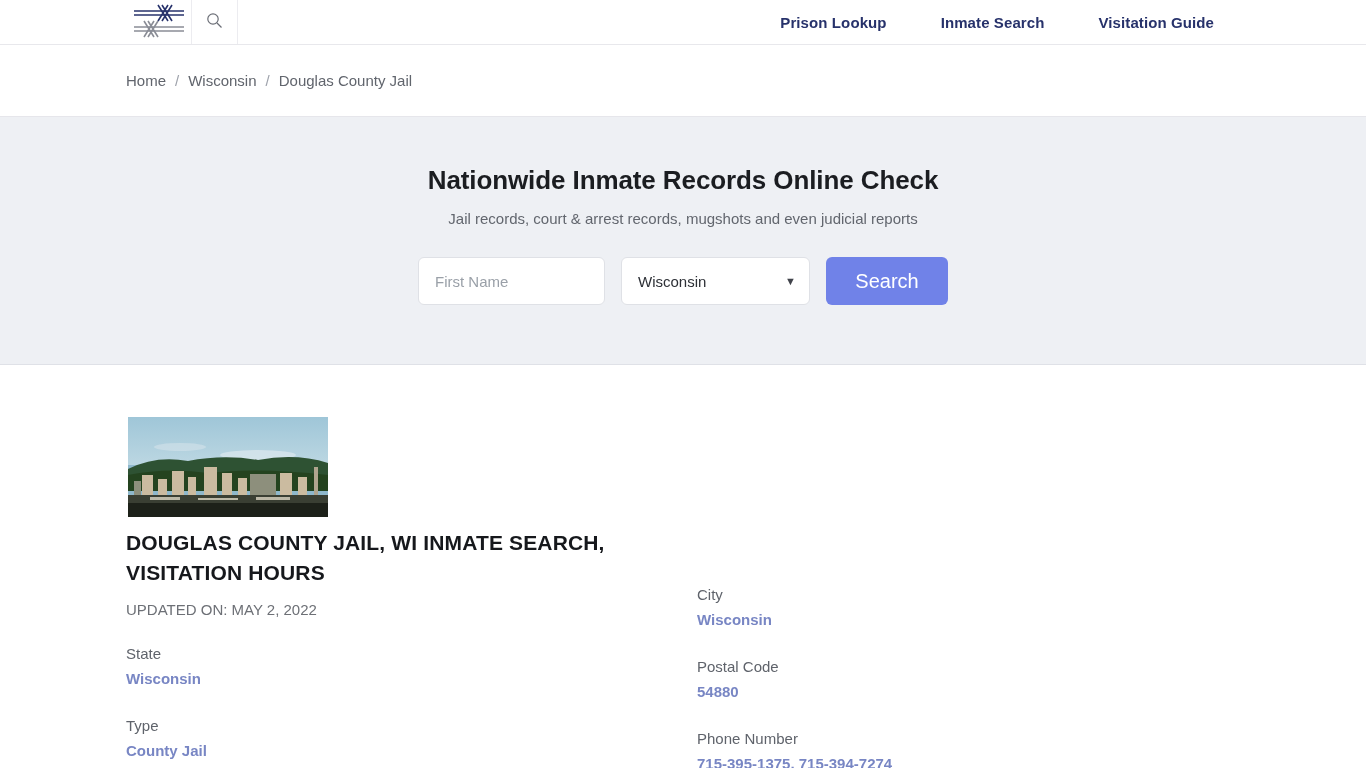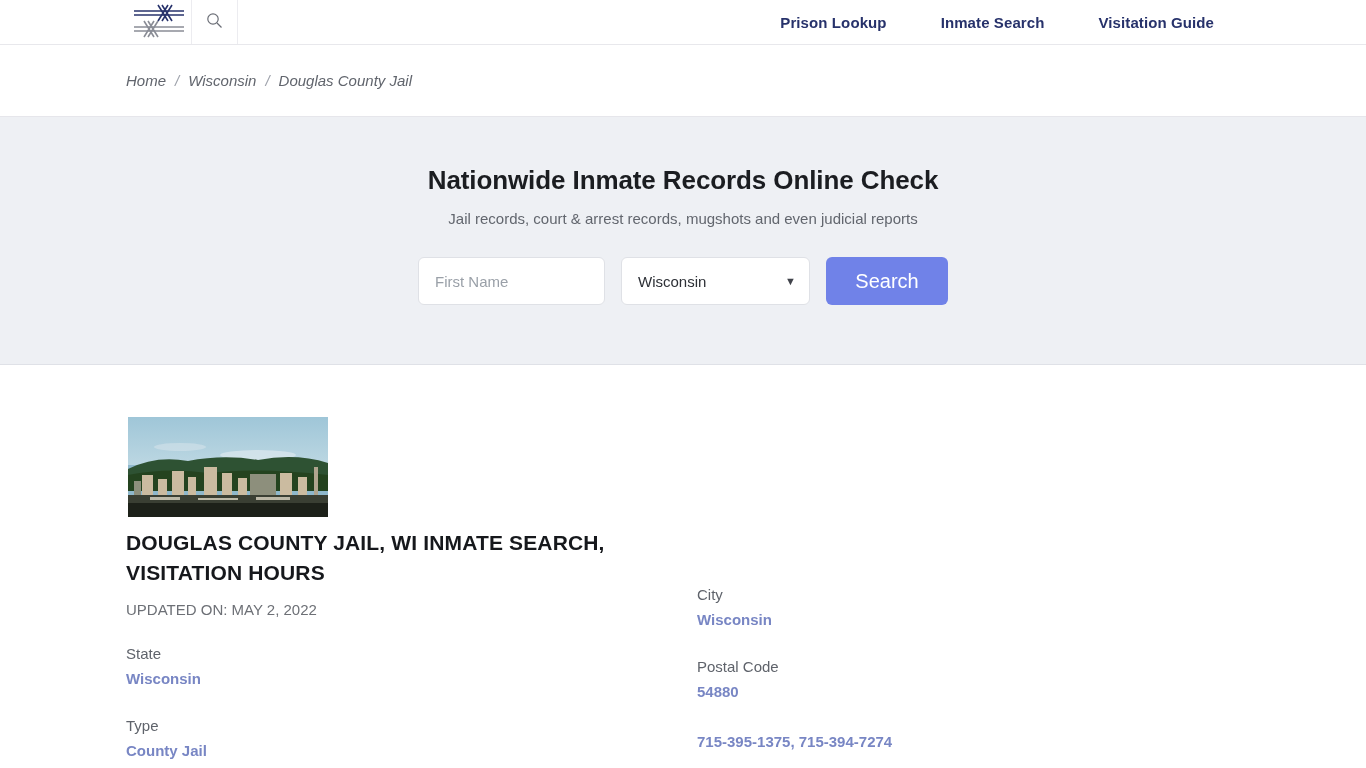--- a/index.html
+++ b/index.html
@@ -56,21 +56,21 @@
 
   
   .breadcrumb-bar {
     height: 72px;
     background: #ffffff;
     display: flex;
     align-items: center;
     padding-left: 126px;
     border-bottom: 1px solid #e6e6eb;
   }
-  .breadcrumb { display: flex; align-items: center; font-size: 15px; font-style: italic; }
+  .breadcrumb { display: flex; align-items: center; font-size: 15px; }
   .breadcrumb a { color: #61656d; text-decoration: none; }
   .breadcrumb .sep { color: #9ea2ab; margin: 0 9px; }
   .breadcrumb .current { color: #61656d; }
 
   
   .hero {
     background: #eef0f4;
     height: 248px;
     border-bottom: 1px solid #dfe1e7;
     display: flex;
@@ -316,17 +316,18 @@
   <div class="facts-right">
     <div class="fact">
       <div class="fact-label">City</div>
       <a href="#" class="fact-value">Wisconsin</a>
     </div>
     <div class="fact">
       <div class="fact-label">Postal Code</div>
       <a href="#" class="fact-value">54880</a>
     </div>
     <div class="fact">
+      <div class="fact-label">Phone Number</div>
       <a href="#" class="fact-value">715-395-1375, 715-394-7274</a>
     </div>
   </div>
 
 </main>
 
 </body></html>

